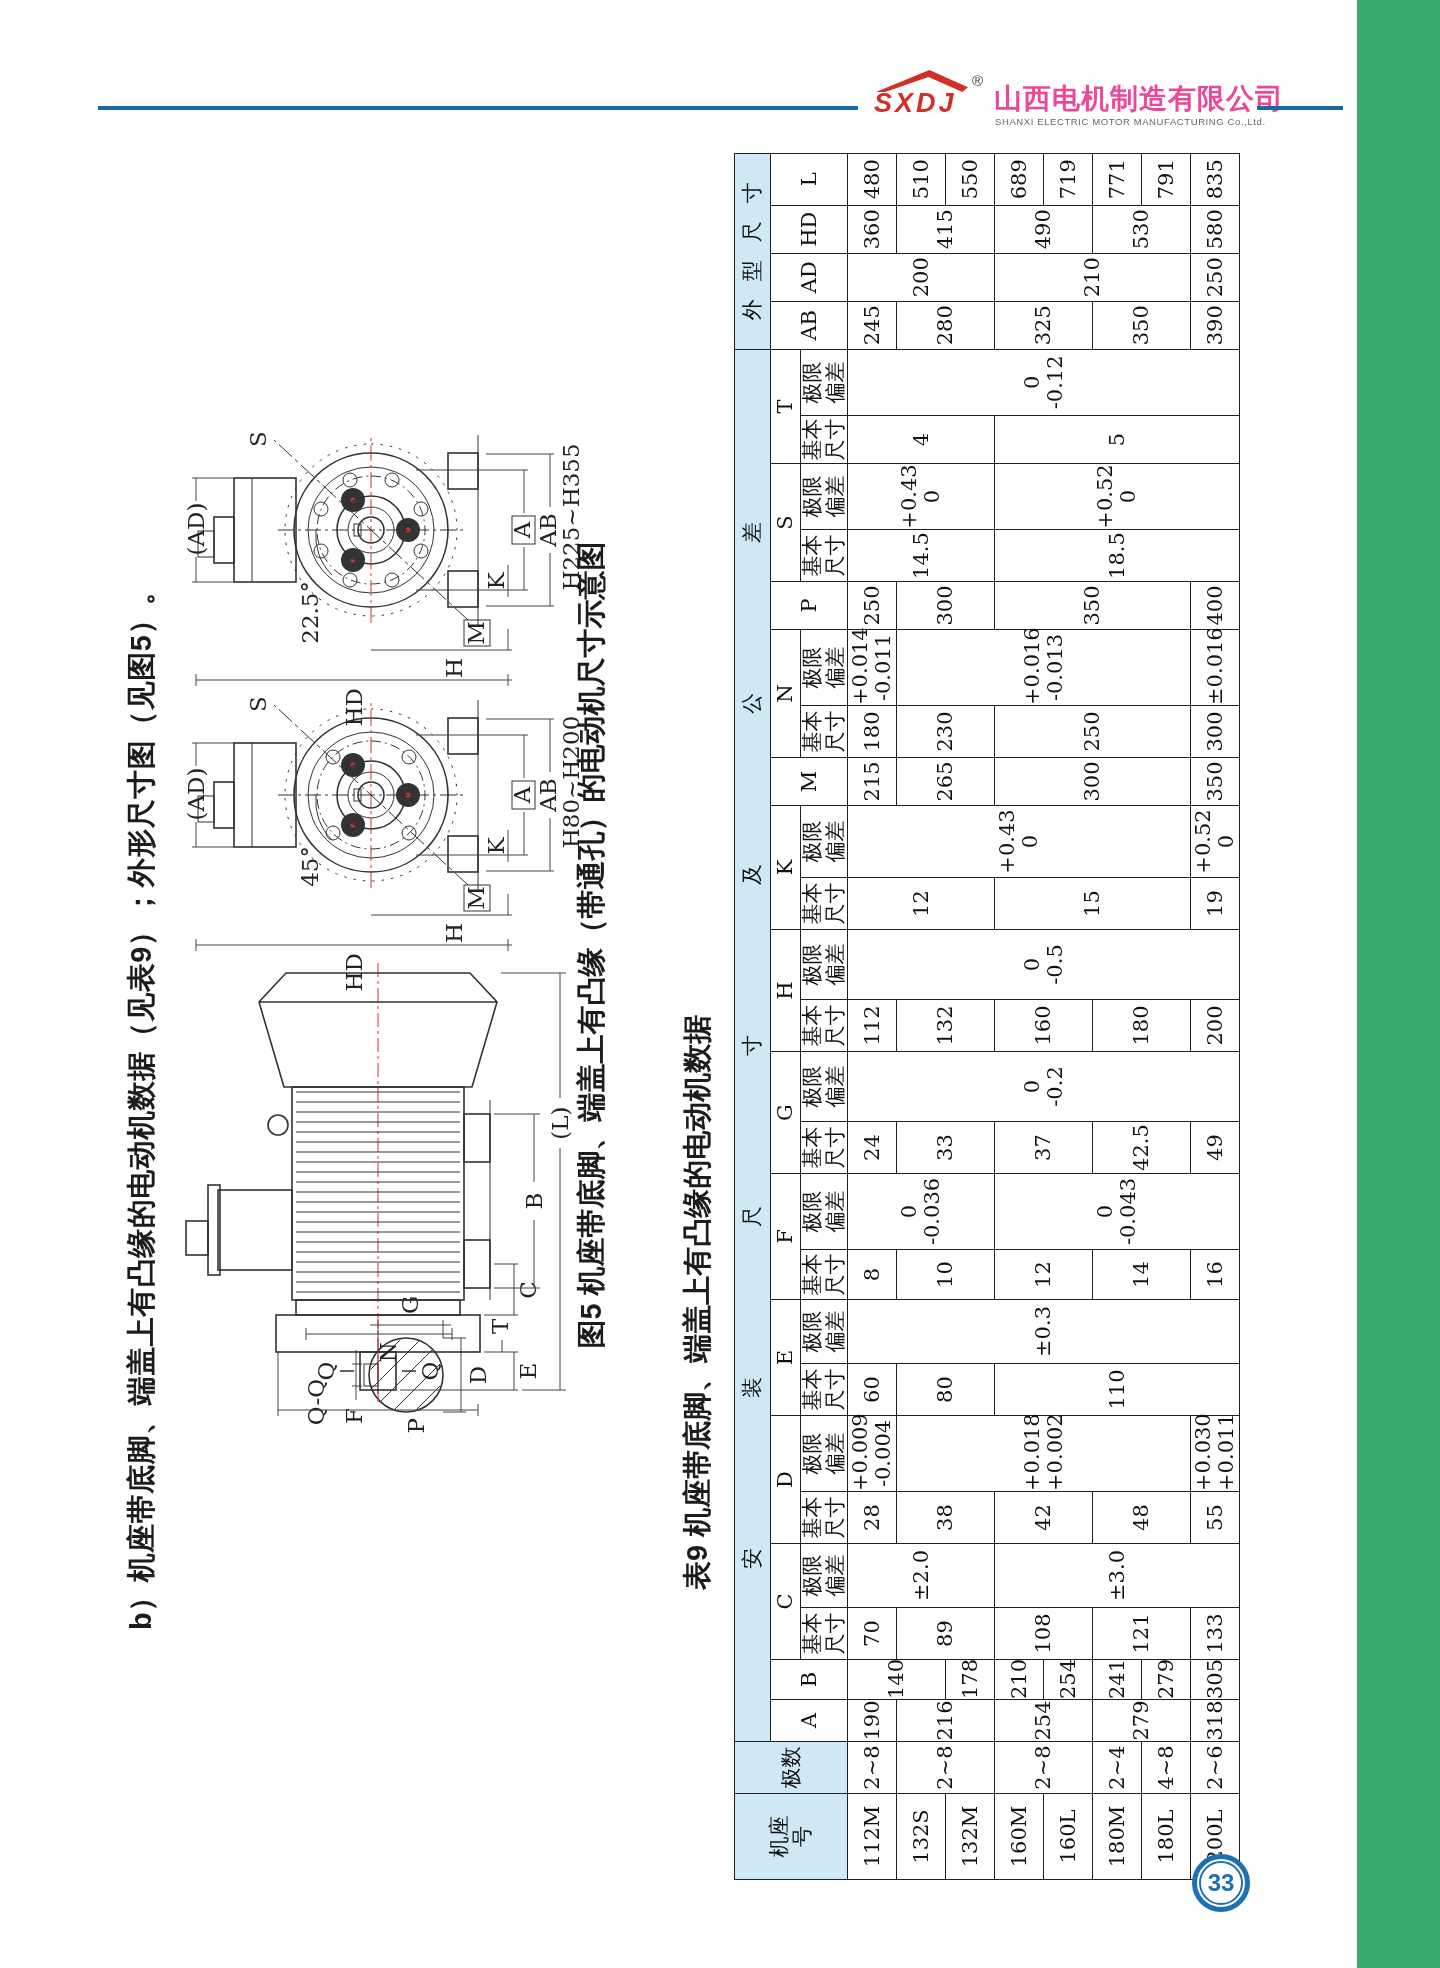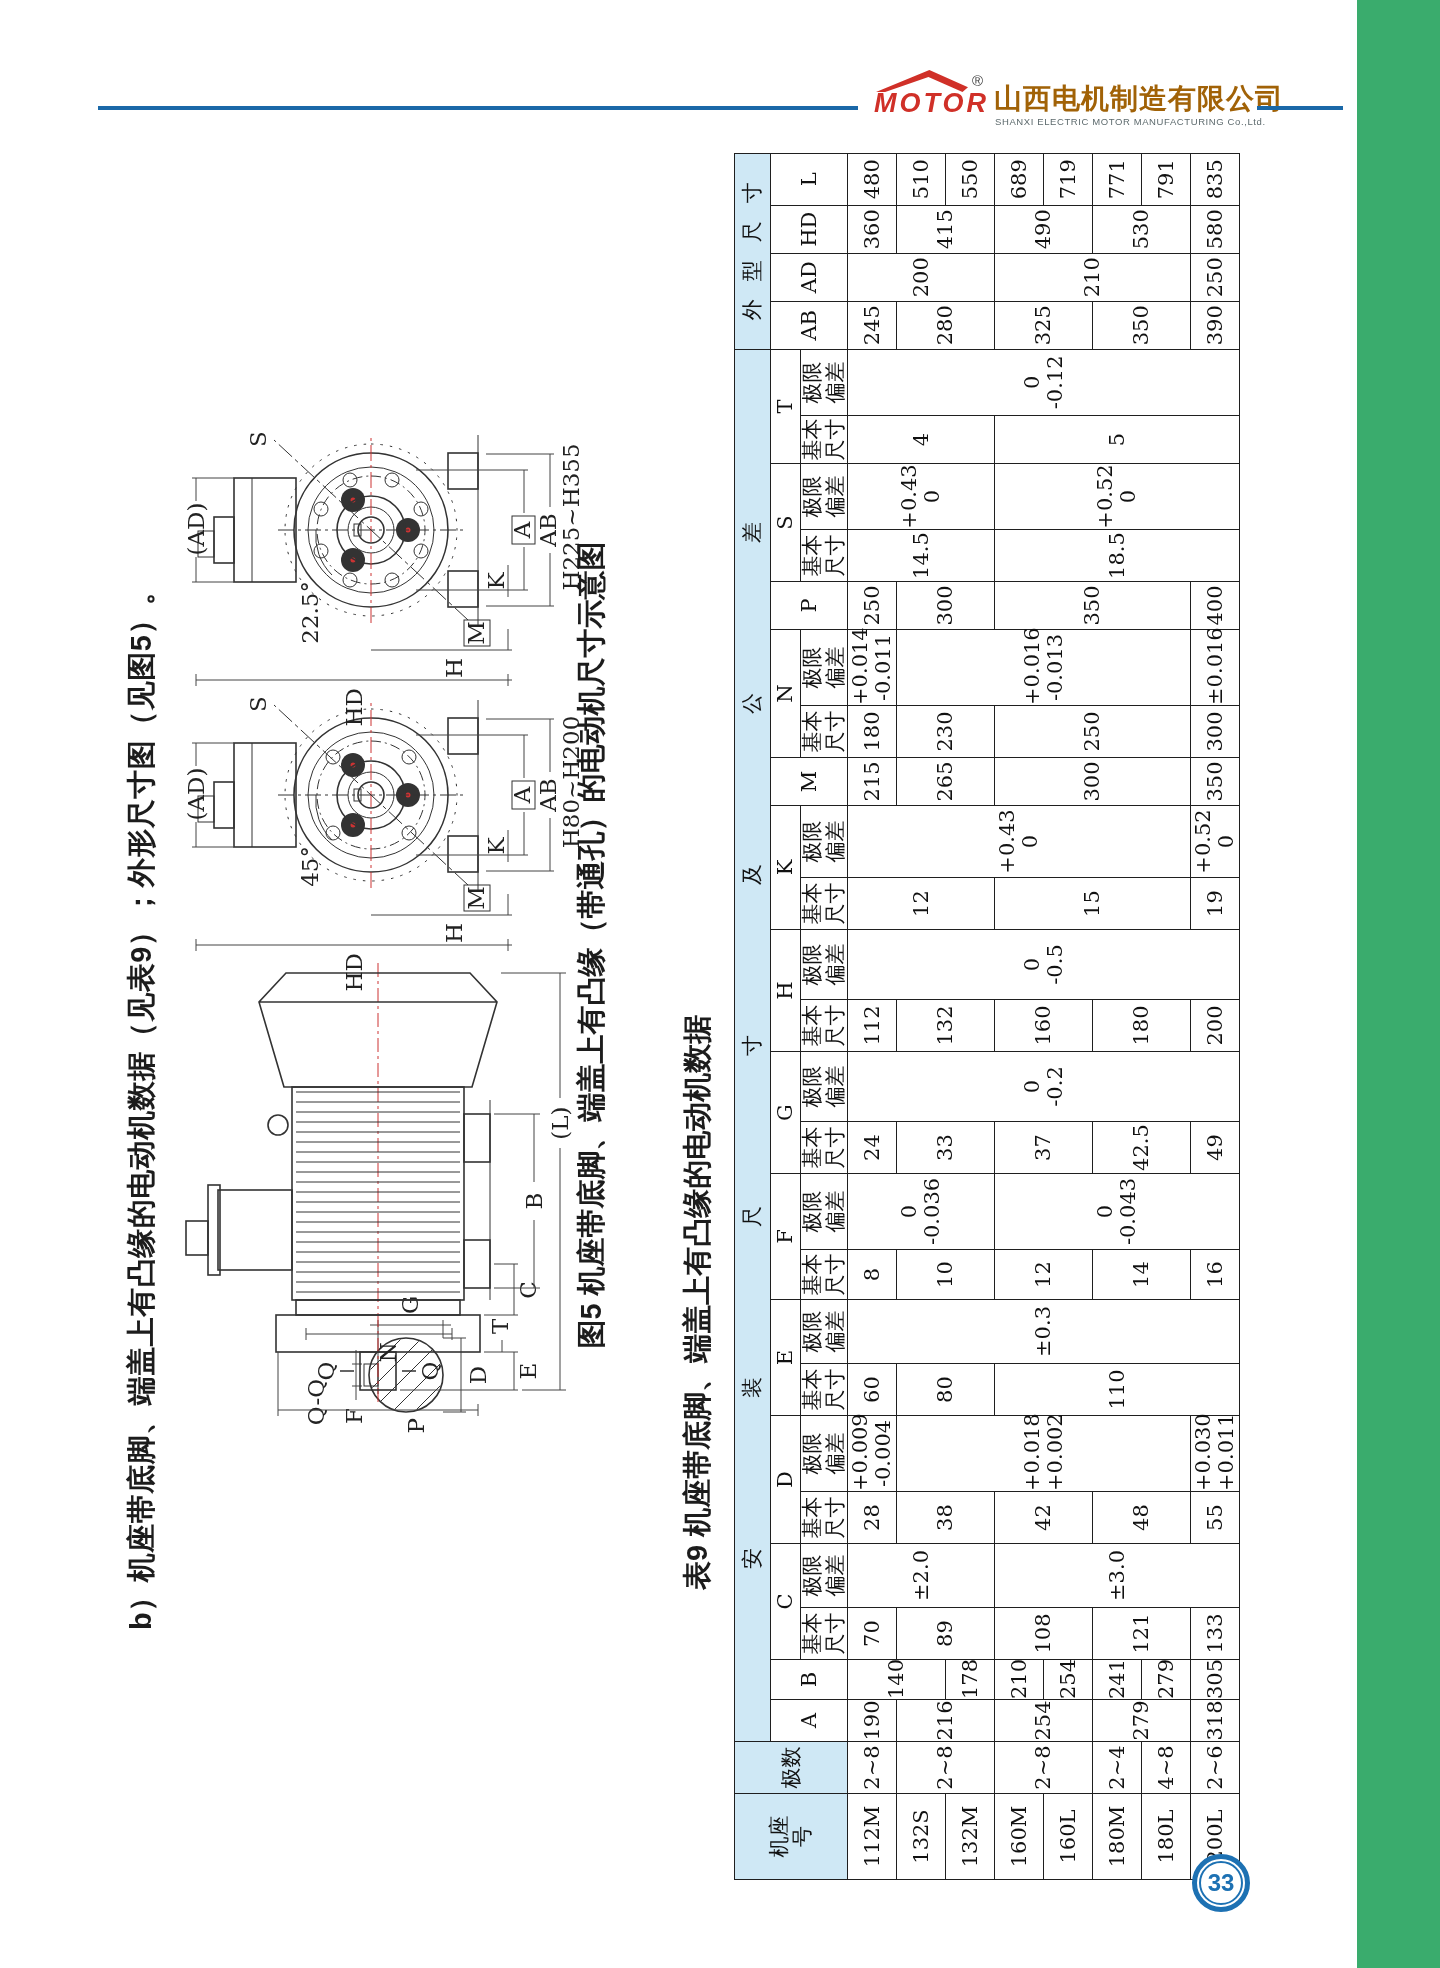--- a/index.html
+++ b/index.html
@@ -10,21 +10,21 @@
   #rule-left{left:98px;top:106px;width:760px;height:4px;background:#1a68a8;}
   #rule-right{left:1257px;top:106px;width:86px;height:4px;background:#1a68a8;}
   #logo{left:872px;top:62px;width:120px;height:56px;}
   #logo-roof{position:absolute;left:4px;top:8px;width:92px;height:22px;background:#d03028;
              clip-path:polygon(0 100%,58% 0,100% 78%,94% 100%,57% 32%,10% 100%);}
   #logo-text{position:absolute;left:2px;top:26px;font-family:"Liberation Sans",sans-serif;
              font-weight:bold;font-style:italic;font-size:27px;color:#d03028;letter-spacing:3px;}
   #registered{position:absolute;left:100px;top:10px;font-family:"Liberation Sans",sans-serif;
               font-size:15px;color:#444;}
   #company-zh{left:994px;top:80px;font-family:"Liberation Sans",sans-serif;font-weight:bold;
-              font-size:28px;color:#a16207;letter-spacing:1px;}
+              font-size:28px;color:#ec4899;letter-spacing:1px;}
   #company-en{left:995px;top:116px;font-family:"Liberation Sans",sans-serif;font-size:9.5px;
               color:#5d6a6d;letter-spacing:0.6px;}
   
   #green-bar{left:1357px;top:0;width:83px;height:1968px;background:#3aac6d;}
   
   #page-badge{left:1192px;top:1854px;width:58px;height:58px;border:5px solid #1d71b3;
               border-radius:50%;box-sizing:border-box;background:#fff;}
   #page-badge .inner{position:absolute;left:2px;top:2px;right:2px;bottom:2px;border:2px solid #1d71b3;
               border-radius:50%;display:flex;align-items:center;justify-content:center;}
   #page-badge .num{font-family:"Liberation Sans",sans-serif;font-weight:bold;font-size:24px;color:#1d71b3;}
@@ -58,21 +58,21 @@
   #spec-table tbody tr{height:49px;}
 </style>
 </head>
 <body>
 
 <div class="abs" id="green-bar"></div>
 
 <div class="abs" id="rule-left"></div>
 <div class="abs" id="logo">
   <div id="logo-roof"></div>
-  <div id="logo-text">MOTOR</div>
+  <div id="logo-text">SXDJ</div>
   <div id="registered">®</div>
 </div>
 <div class="abs" id="company-zh">山西电机制造有限公司</div>
 <div class="abs" id="company-en">SHANXI ELECTRIC MOTOR MANUFACTURING Co.,Ltd.</div>
 <div class="abs" id="rule-right"></div>
 
 <div class="abs" id="rotated">
 
   <div class="abs" id="section-heading">b）机座带底脚、端盖上有凸缘的电动机数据（见表9）；外形尺寸图（见图5）。</div>
 

